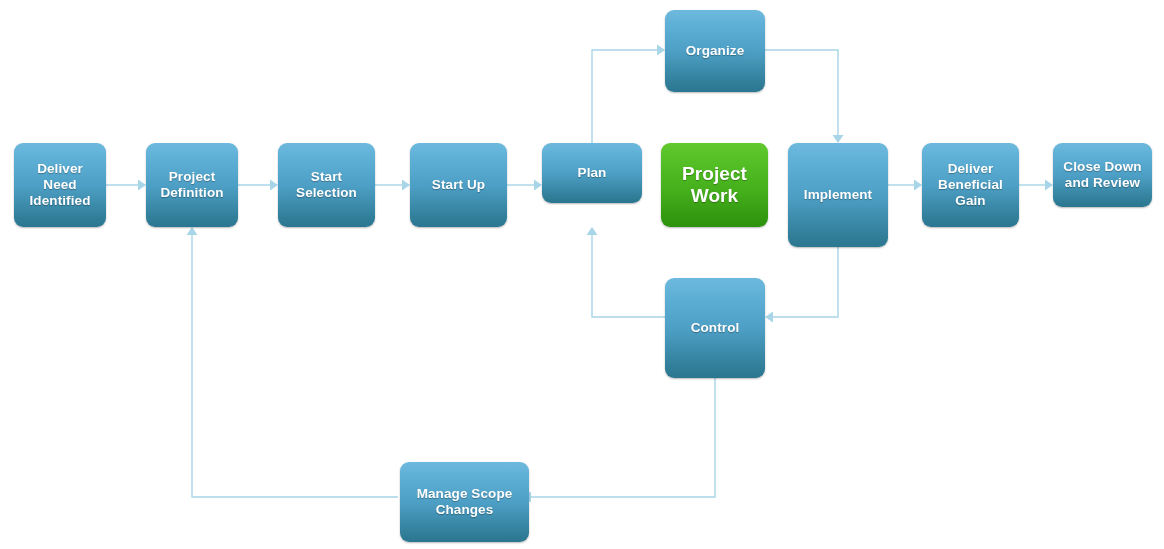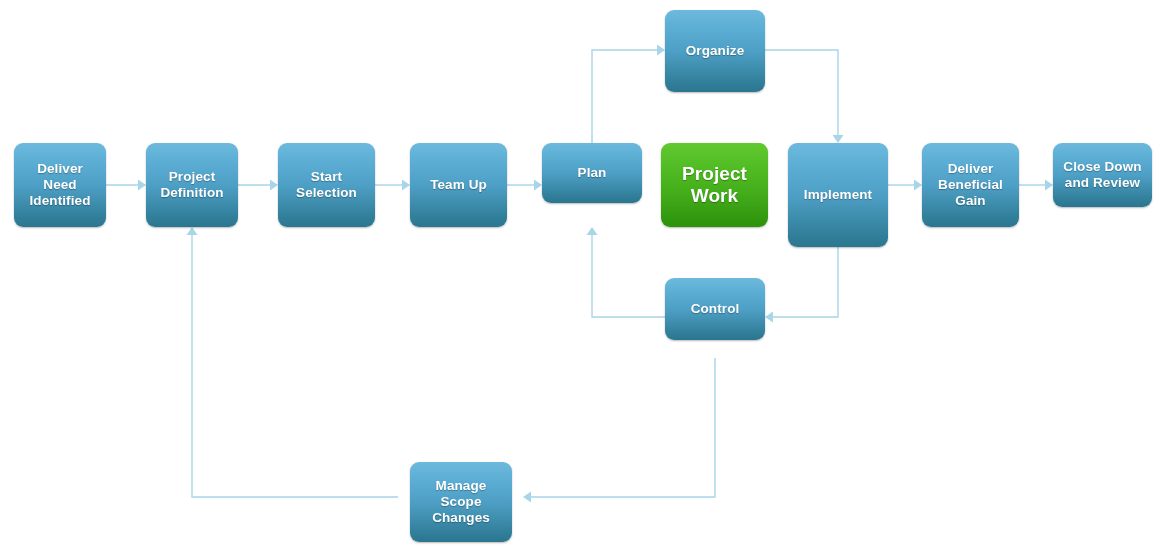--- a/index.html
+++ b/index.html
@@ -120,21 +120,21 @@
       </div>
       <div class="node node-blue" style="left: 146px; top: 143px; width: 92px; height: 84px;">
         <span class="node-label">Project
 Definition</span>
       </div>
       <div class="node node-blue" style="left: 278px; top: 143px; width: 97px; height: 84px;">
         <span class="node-label">Start
 Selection</span>
       </div>
       <div class="node node-blue" style="left: 410px; top: 143px; width: 97px; height: 84px;">
-        <span class="node-label">Team Up</span>
+        <span class="node-label">Start Up</span>
       </div>
       <div class="node node-blue" style="left: 542px; top: 143px; width: 100px; height: 60px;">
         <span class="node-label">Plan</span>
       </div>
       <div class="node node-green node-highlight" style="left: 661px; top: 143px; width: 107px; height: 84px;">
         <span class="node-label">Project
 Work</span>
       </div>
       <div class="node node-blue" style="left: 788px; top: 143px; width: 100px; height: 104px;">
         <span class="node-label">Implement</span>
@@ -144,22 +144,22 @@
 Beneficial
 Gain</span>
       </div>
       <div class="node node-blue" style="left: 1053px; top: 143px; width: 99px; height: 64px;">
         <span class="node-label">Close Down
 and Review</span>
       </div>
       <div class="node node-blue" style="left: 665px; top: 10px; width: 100px; height: 82px;">
         <span class="node-label">Organize</span>
       </div>
-      <div class="node node-blue" style="left: 665px; top: 278px; width: 100px; height: 62px;">
+      <div class="node node-blue" style="left: 665px; top: 278px; width: 100px; height: 100px;">
         <span class="node-label">Control</span>
       </div>
-      <div class="node node-blue" style="left: 410px; top: 462px; width: 102px; height: 80px;">
+      <div class="node node-blue" style="left: 400px; top: 462px; width: 129px; height: 80px;">
         <span class="node-label">Manage Scope
 Changes</span>
       </div>
     </div>
 
 </div>
 
 </body></html>

